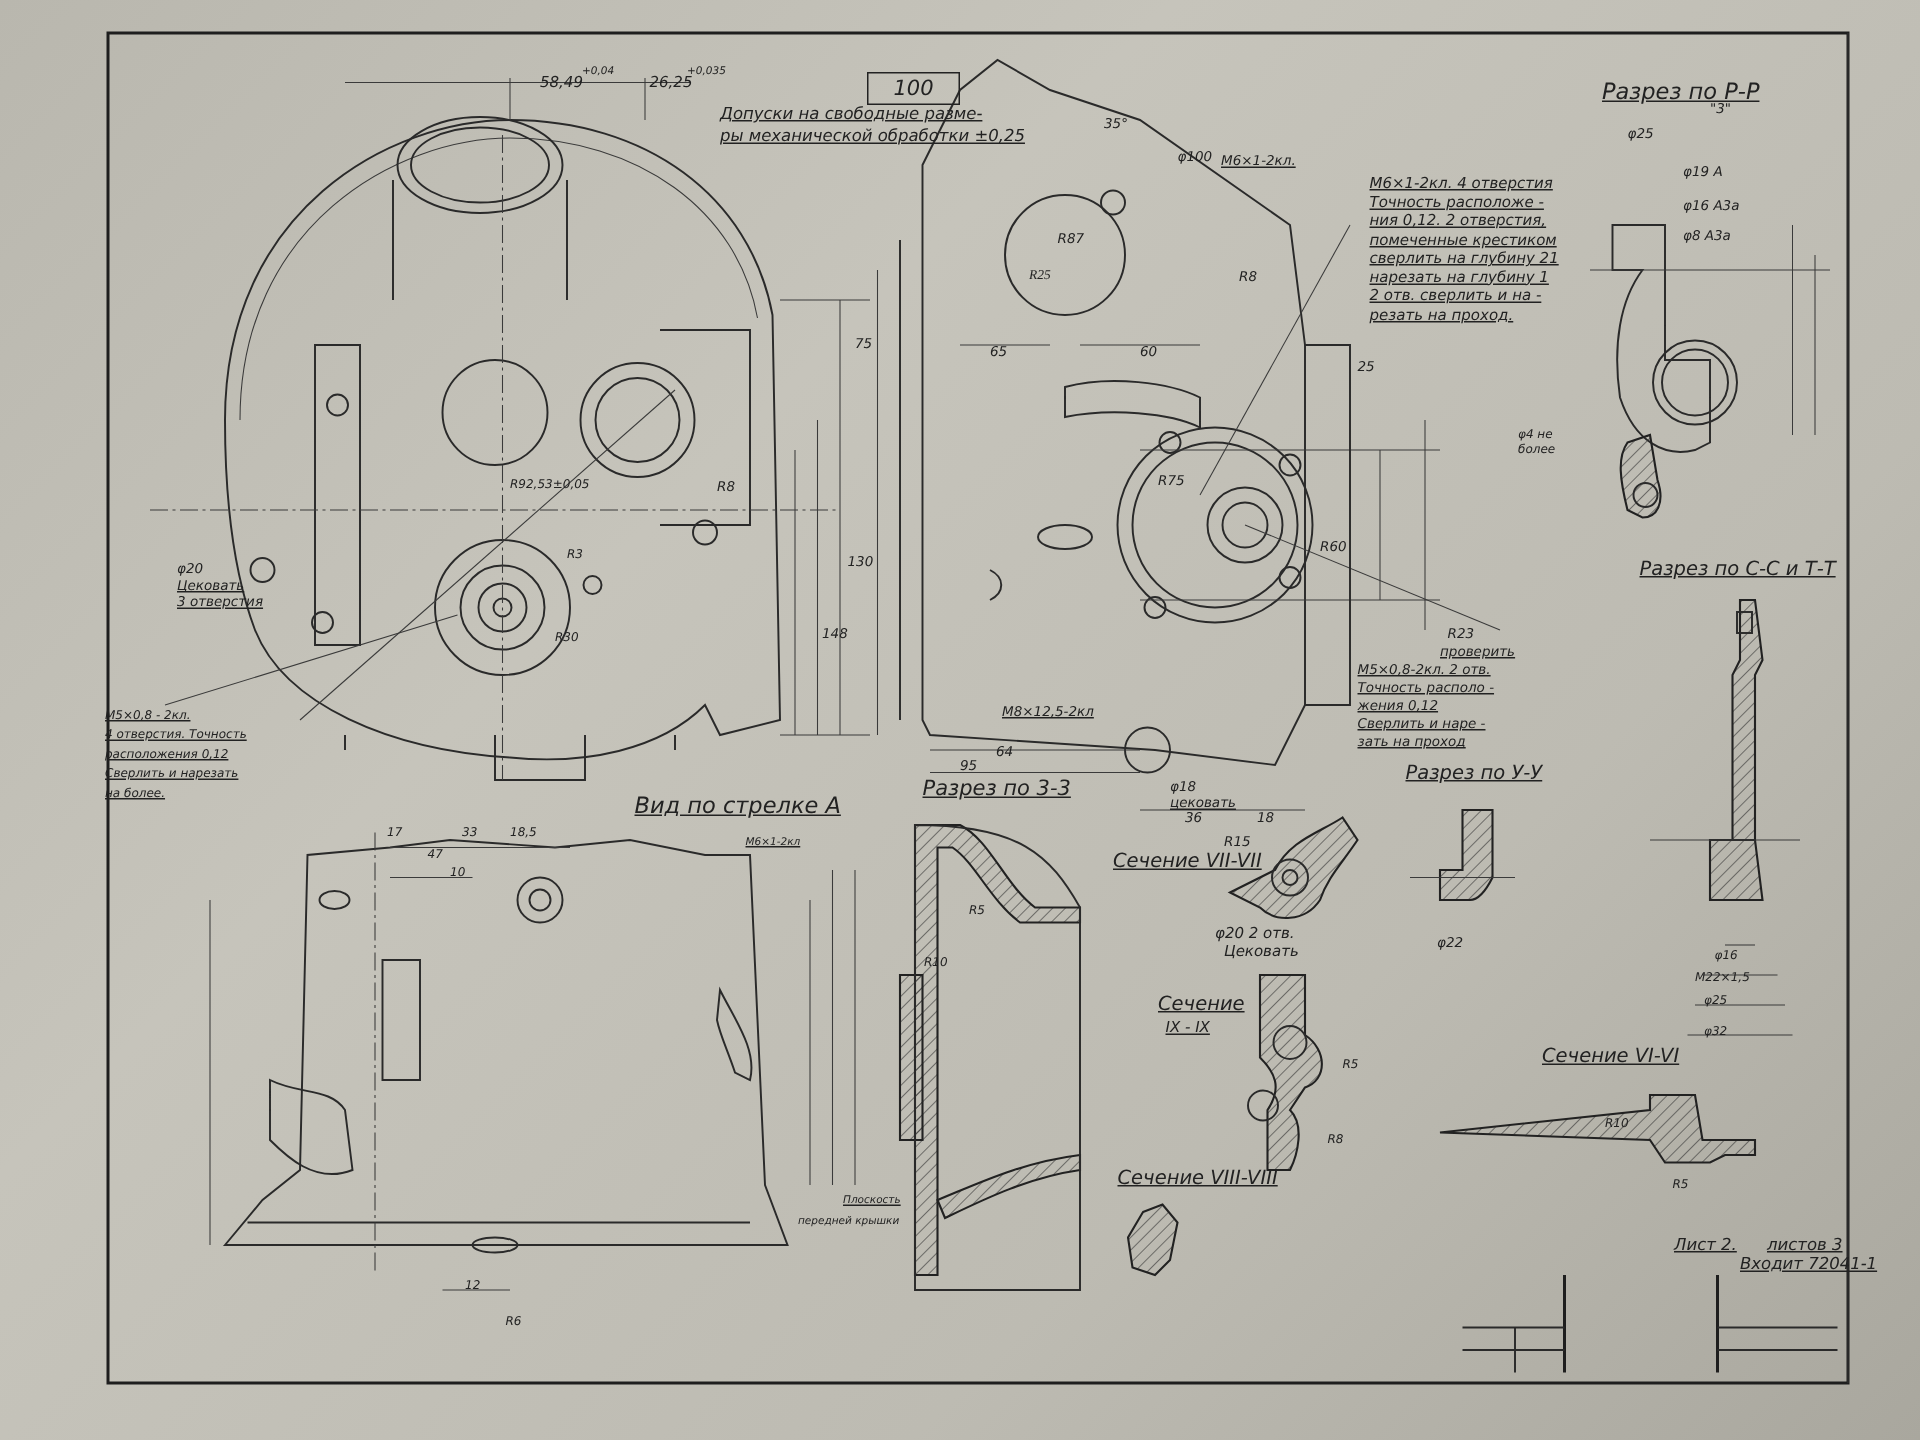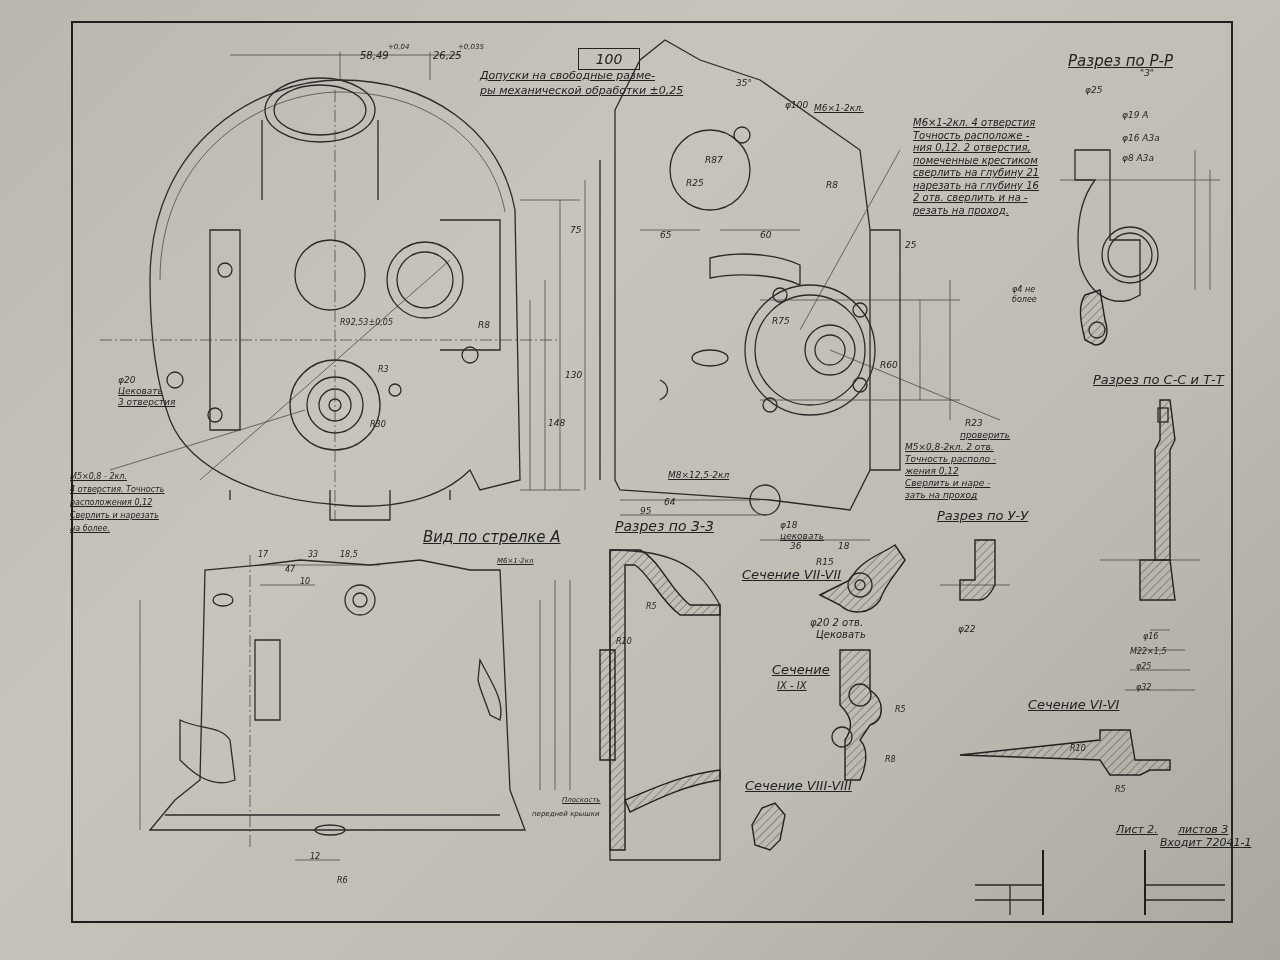--- a/index.html
+++ b/index.html
@@ -199,21 +199,21 @@
 <div class="lbl ul" style="left:777px;top:680px;font-size:10px;">IX - IX</div>
 <div class="lbl ul" style="left:745px;top:778px;font-size:13px;">Сечение VIII-VIII</div>
 <div class="lbl ul" style="left:1028px;top:697px;font-size:13px;">Сечение VI-VI</div>
 
 <div class="note" style="left:913px;top:117px;font-size:10px;line-height:12.5px;">
   <div>М6×1-2кл. 4 отверстия</div>
   <div>Точность расположе -</div>
   <div>ния 0,12. 2 отверстия,</div>
   <div>помеченные крестиком</div>
   <div>сверлить на глубину 21</div>
-  <div>нарезать на глубину 16</div>
+  <div>нарезать на глубину 1</div>
   <div>2 отв. сверлить и на -</div>
   <div>резать на проход.</div>
 </div>
 <div class="note" style="left:70px;top:470px;font-size:8px;line-height:13px;">
   <div>М5×0,8 - 2кл.</div>
   <div>4 отверстия. Точность</div>
   <div>расположения 0,12</div>
   <div>Сверлить и нарезать</div>
   <div>на более.</div>
 </div>
@@ -246,21 +246,21 @@
 <div class="lbl ul" style="left:668px;top:470px;font-size:9px;">М8×12,5-2кл</div>
 <div class="lbl ul" style="left:497px;top:557px;font-size:7px;">М6×1-2кл</div>
 <div class="note" style="left:1012px;top:285px;font-size:8px;line-height:10px;">
   <div style="text-decoration:none;">φ4 не</div>
   <div style="text-decoration:none;">более</div>
 </div>
 
 <div class="lbl" style="left:736px;top:78px;font-size:9px;">35°</div>
 <div class="lbl" style="left:785px;top:100px;font-size:9px;">φ100</div>
 <div class="lbl ul" style="left:814px;top:103px;font-size:9px;">М6×1-2кл.</div>
-<div class="lbl" style="left:686px;top:178px;font-size:9px;">R25</div>
+<div class="lbl" style="left:686px;top:178px;font-size:9px;font-family:Liberation Serif, serif;">R25</div>
 <div class="lbl" style="left:705px;top:155px;font-size:9px;">R87</div>
 <div class="lbl" style="left:826px;top:180px;font-size:9px;">R8</div>
 <div class="lbl" style="left:660px;top:230px;font-size:9px;">65</div>
 <div class="lbl" style="left:760px;top:230px;font-size:9px;">60</div>
 <div class="lbl" style="left:570px;top:225px;font-size:9px;">75</div>
 <div class="lbl" style="left:565px;top:370px;font-size:9px;">130</div>
 <div class="lbl" style="left:548px;top:418px;font-size:9px;">148</div>
 <div class="lbl" style="left:478px;top:320px;font-size:9px;">R8</div>
 <div class="lbl" style="left:340px;top:318px;font-size:8px;">R92,53±0,05</div>
 <div class="lbl" style="left:378px;top:365px;font-size:8px;">R3</div>

